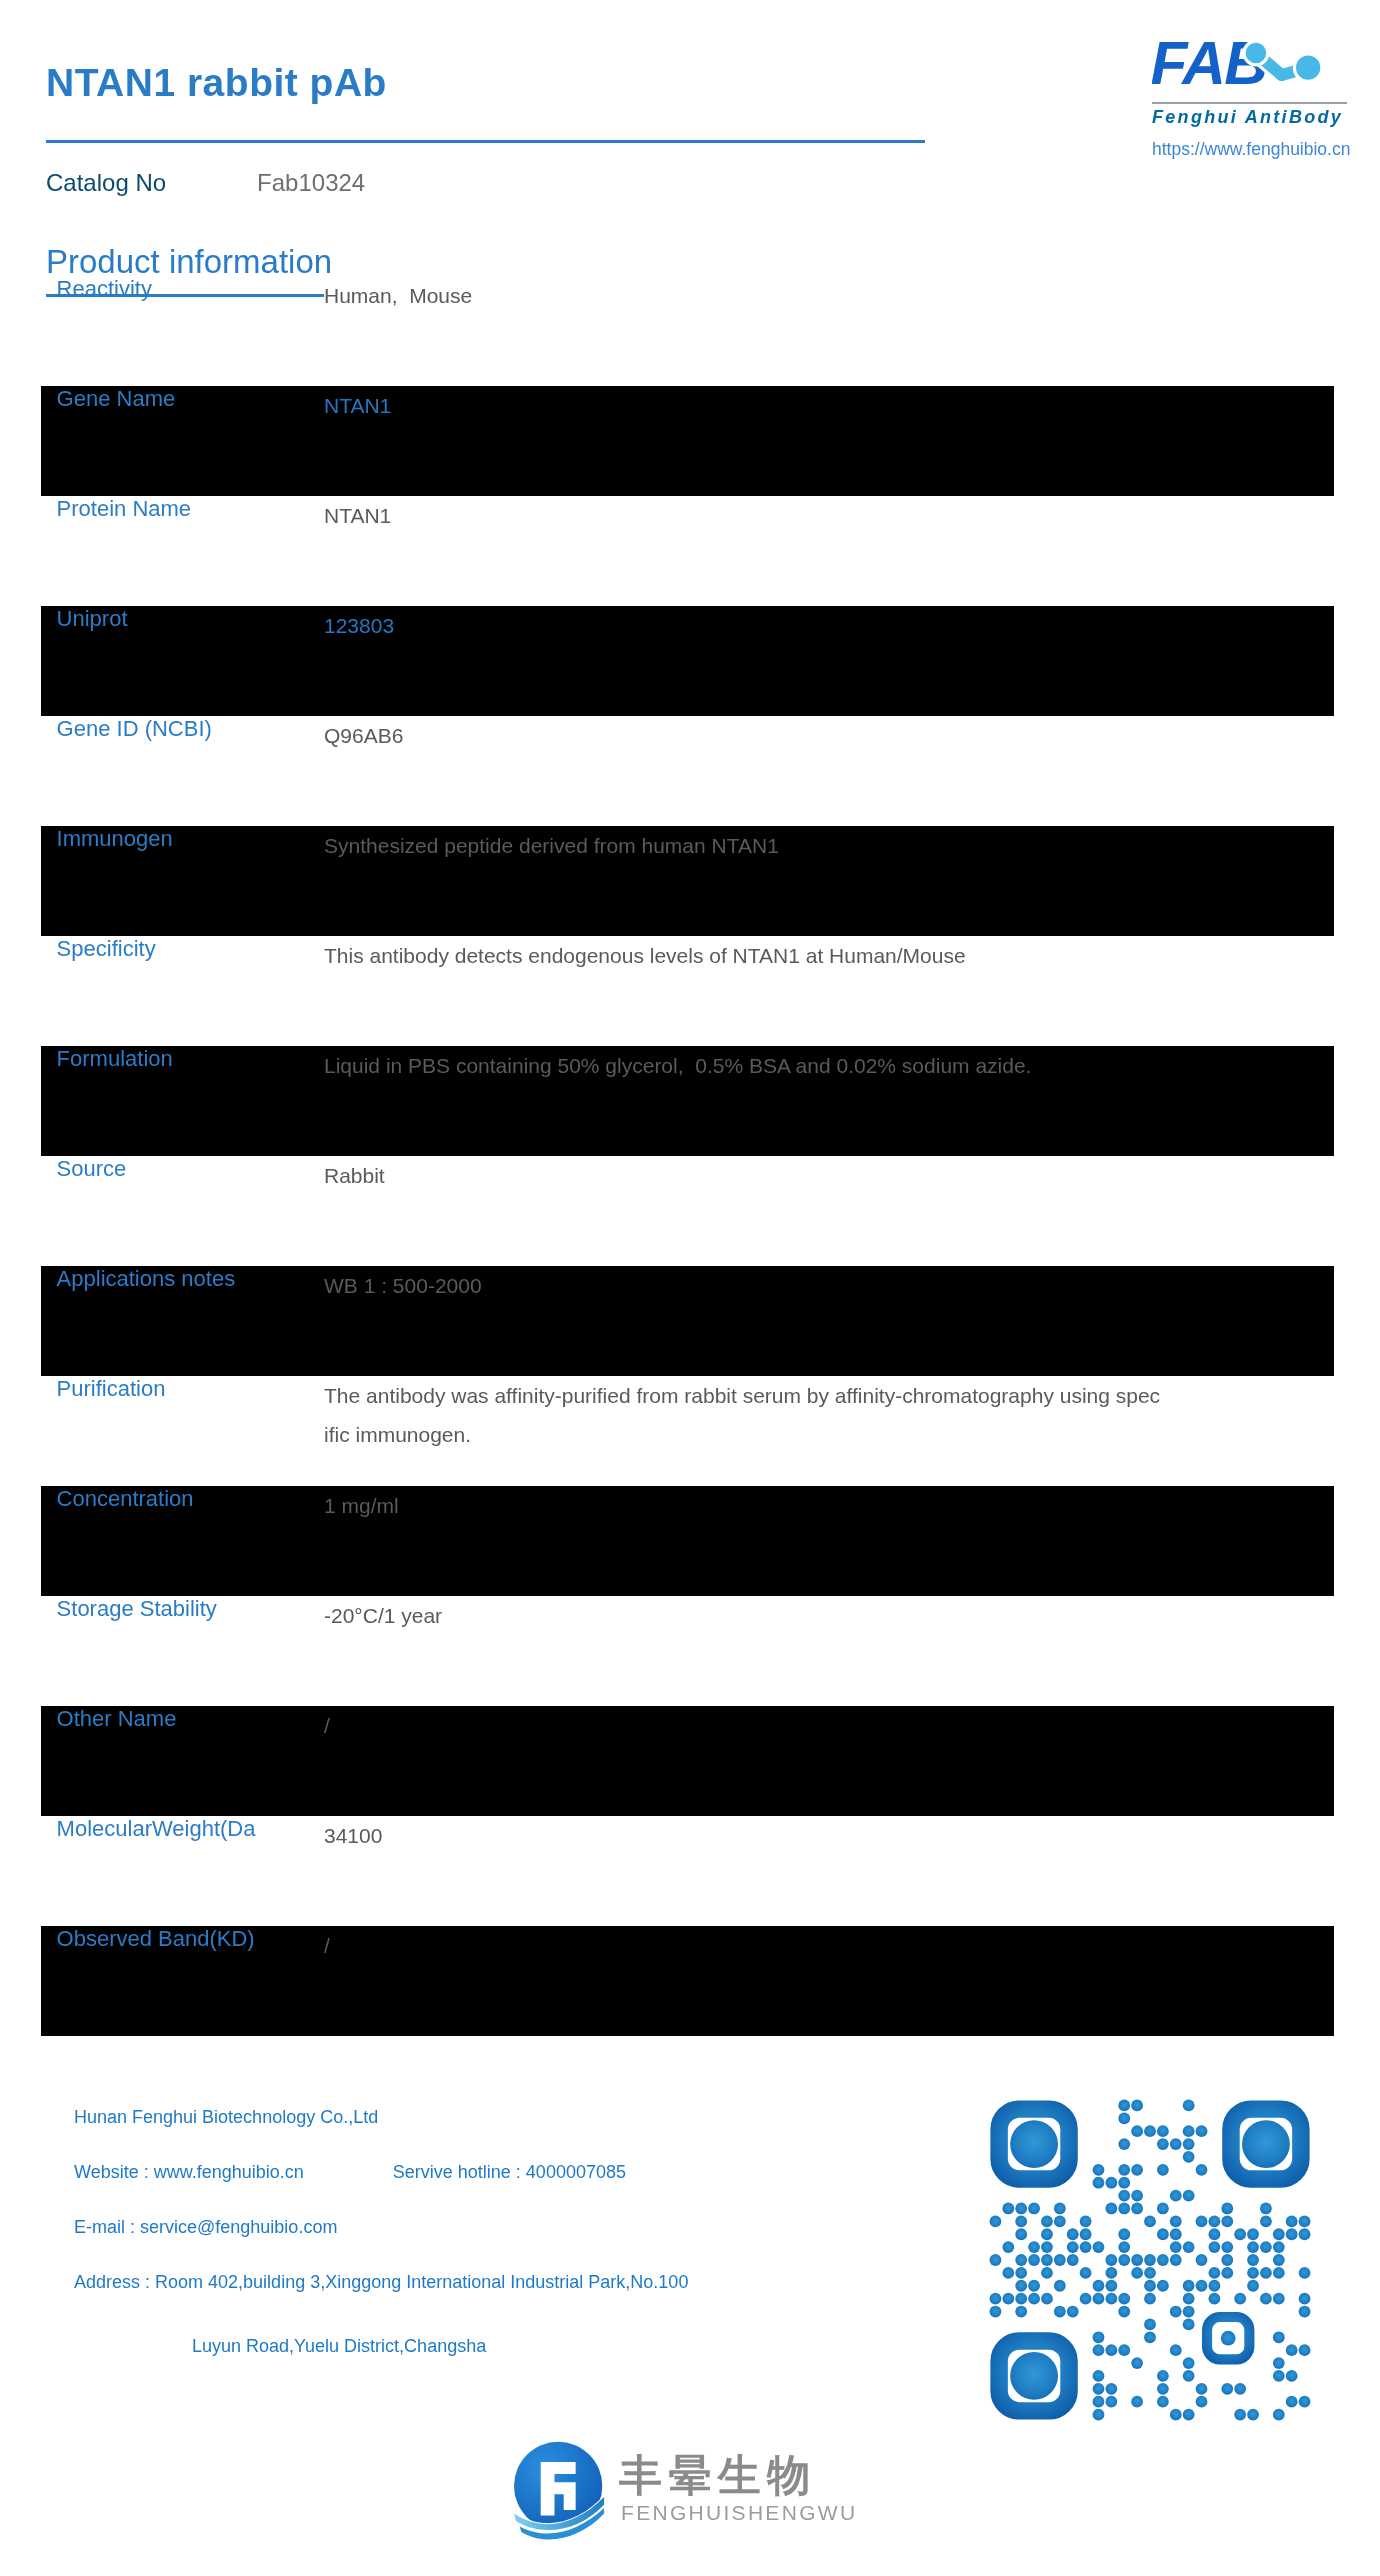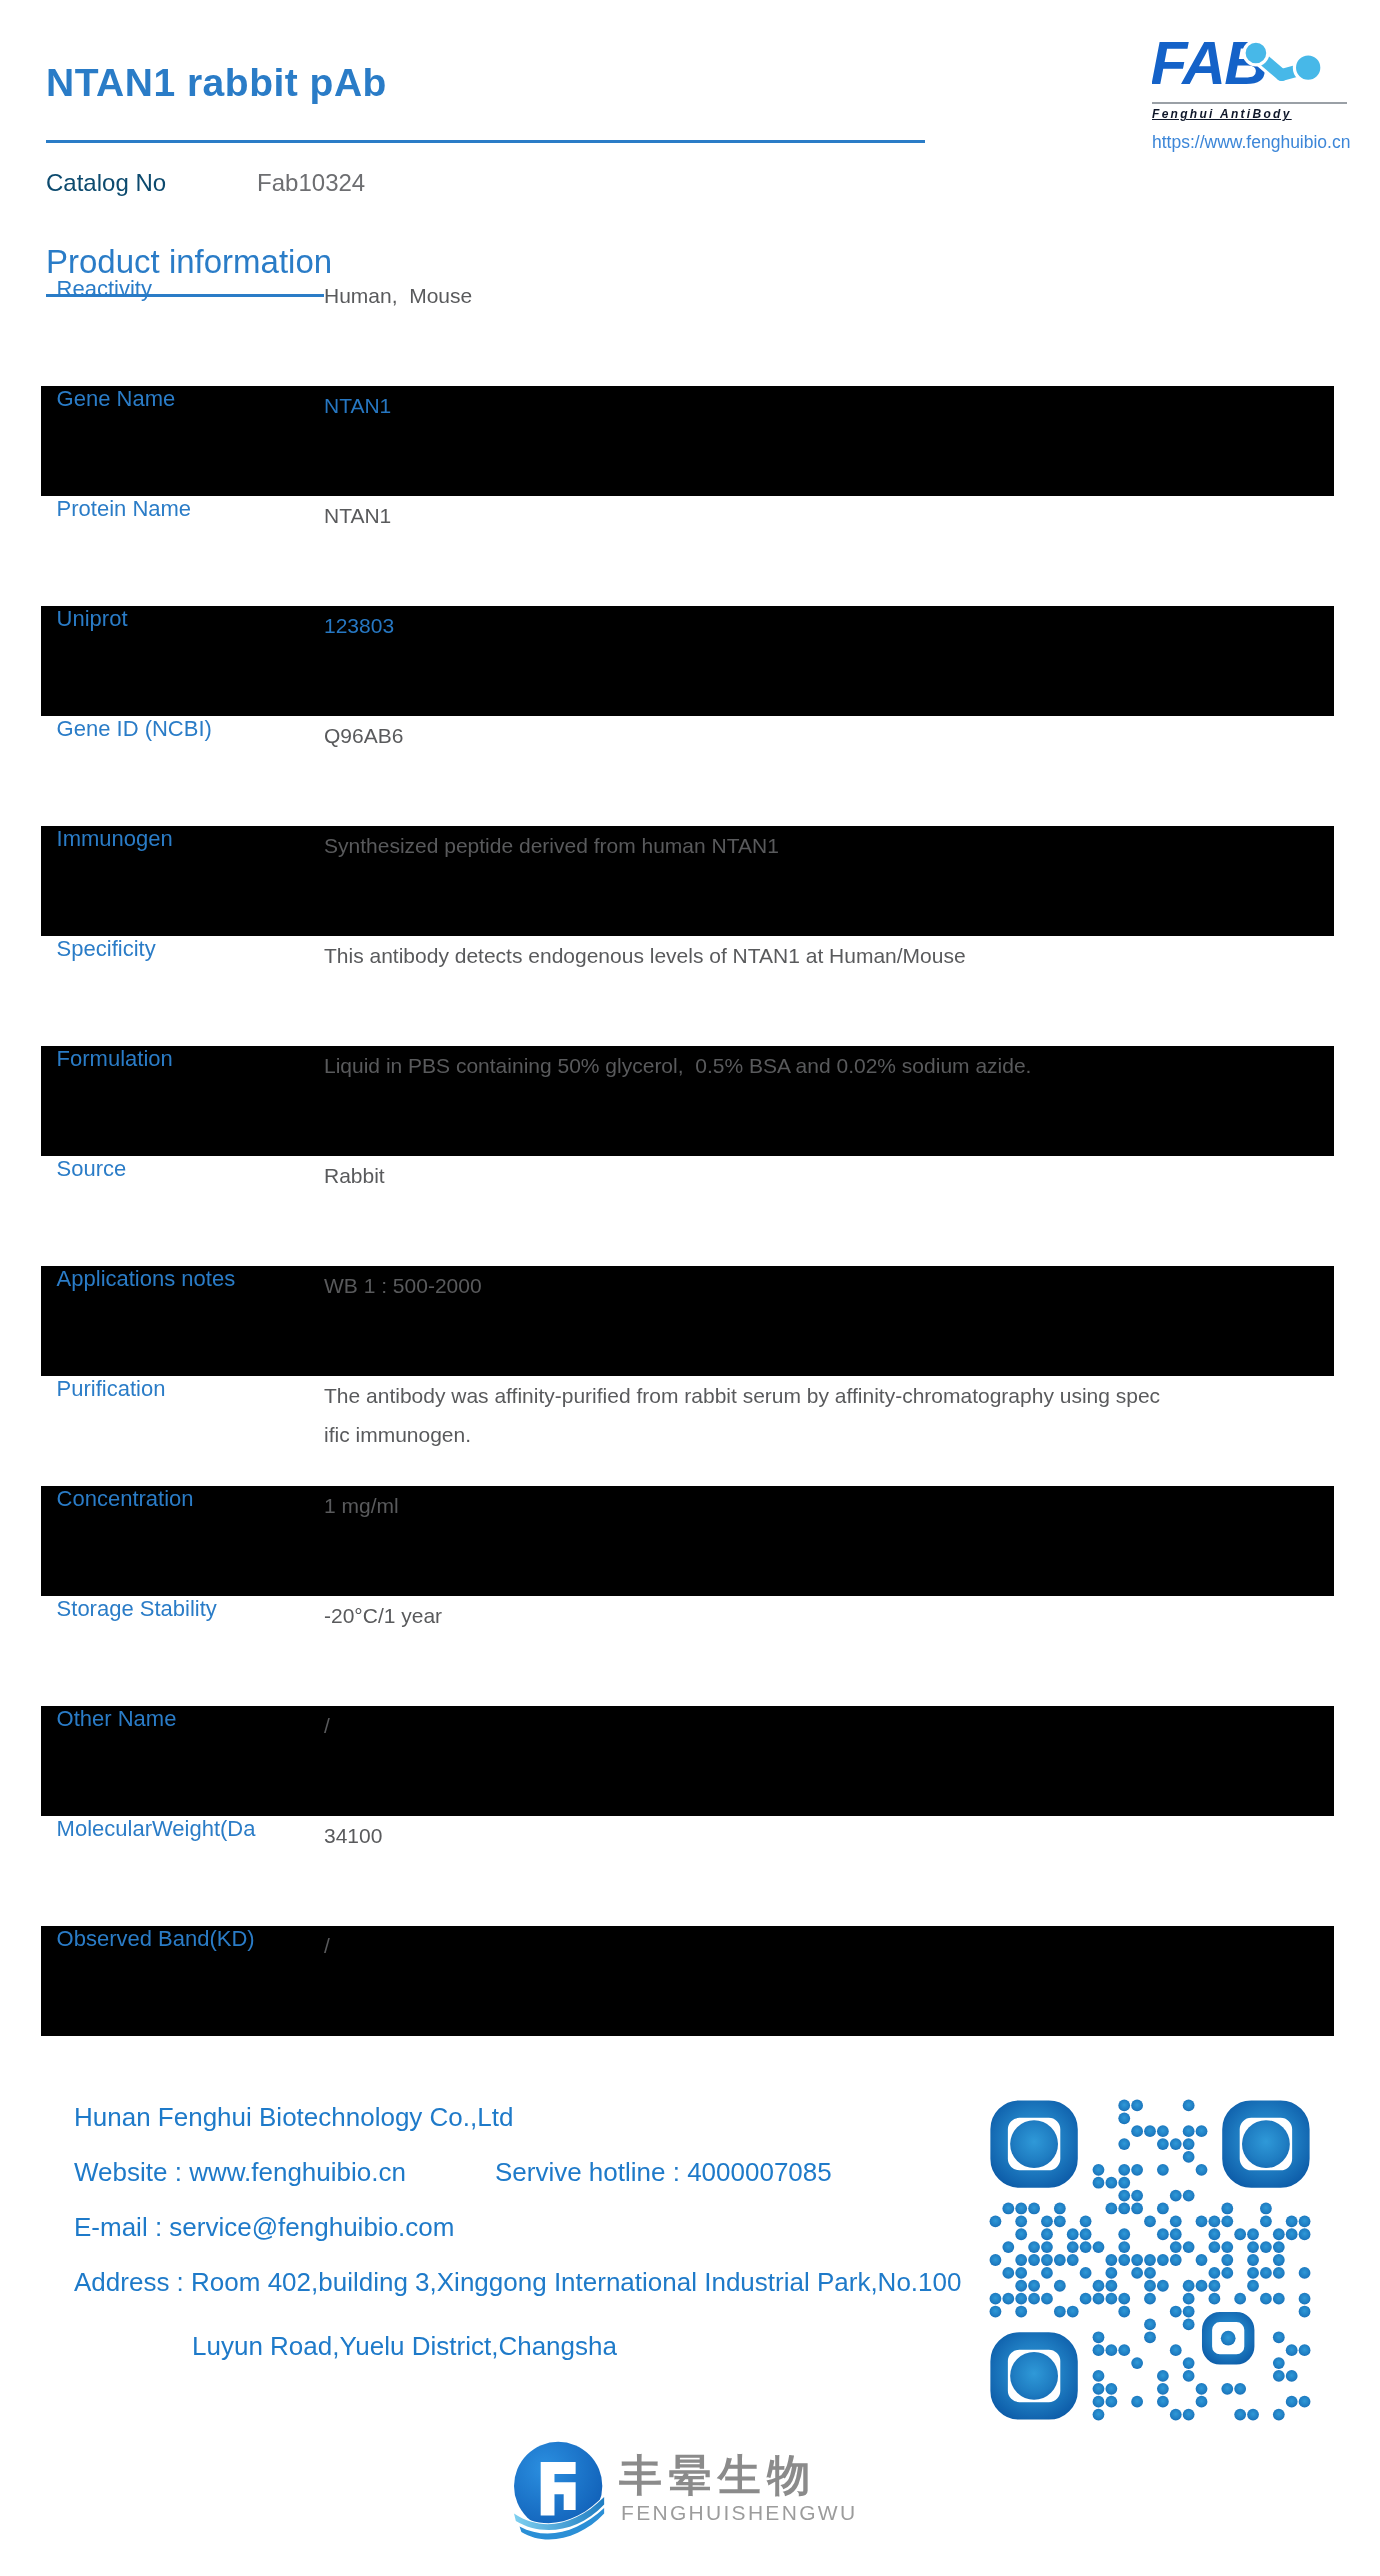--- a/index.html
+++ b/index.html
@@ -9,37 +9,37 @@
   
   #page-title{left:46px;top:61px;font-size:39px;color:#2a7cc7;letter-spacing:0.5px;font-weight:bold;}
   #title-rule{left:46px;top:140px;width:879px;height:2.8px;background:#2a7cc7;}
   #catalog-row{left:46px;top:169px;font-size:24px;}
   #catalog-row .lab{color:#0c4a6e;}
   #catalog-row .val{color:#6d6e71;margin-left:91px;}
 
   
   #brand{left:1152px;top:31px;width:197px;}
   #brand .rule{width:195px;height:1.8px;background:#9aa0a6;margin:1.8px 0 3.7px 0;}
-  #brand .sub{color:#0f172a;font-size:12px;font-weight:bold;font-style:italic;letter-spacing:2.3px;white-space:nowrap;text-decoration:underline;}
+  #brand .sub{color:#0369a1;font-size:18px;font-weight:bold;font-style:italic;letter-spacing:2.3px;white-space:nowrap;}
   #brand .url{color:#3c86d8;font-size:17.5px;margin-top:11px;white-space:nowrap;}
 
   
   #section-heading{left:46px;top:243px;font-size:33px;color:#2a7cc7;}
   #section-rule{left:46px;top:294px;width:278px;height:2.8px;background:#2a7cc7;}
 
   
   #info-table{left:41px;top:276px;width:1293px;}
   .row{height:110px;display:flex;align-items:flex-start;}
   .row.alt{background:#000000;}
   .row .lab{width:283px;padding-left:15.6px;box-sizing:border-box;color:#2a7cc7;font-size:22px;flex:0 0 auto;}
   .row .val{color:#595a5c;font-size:21px;white-space:pre-wrap;line-height:39px;padding-right:64px;}
   .row .val.link{color:#2677c2;}
 
   
-  #contact{left:74px;top:2090px;color:#1e7ac9;font-size:26px;}
+  #contact{left:74px;top:2090px;color:#1e7ac9;font-size:18px;}
   #contact .line{line-height:55px;white-space:pre-wrap;}
   #contact .hotline{margin-left:89px;}
   #contact .addr2{padding-left:118px;margin-top:9.2px;}
 
   
   #qr{left:989px;top:2099px;width:322px;height:322px;}
 
   
   #bottom-logo{left:512px;top:2440px;width:368px;height:110px;}
   #bottom-logo .mark{position:absolute;left:0;top:0;width:96px;height:103px;}

